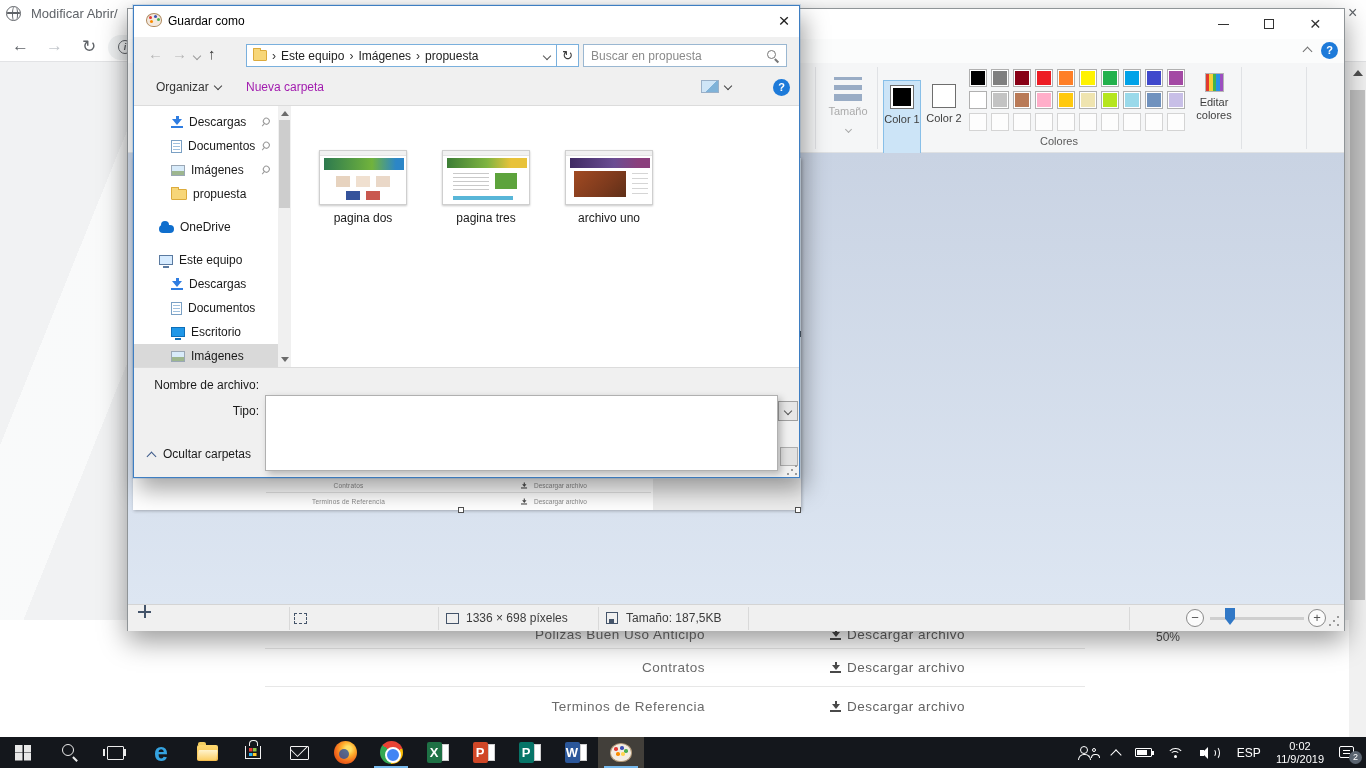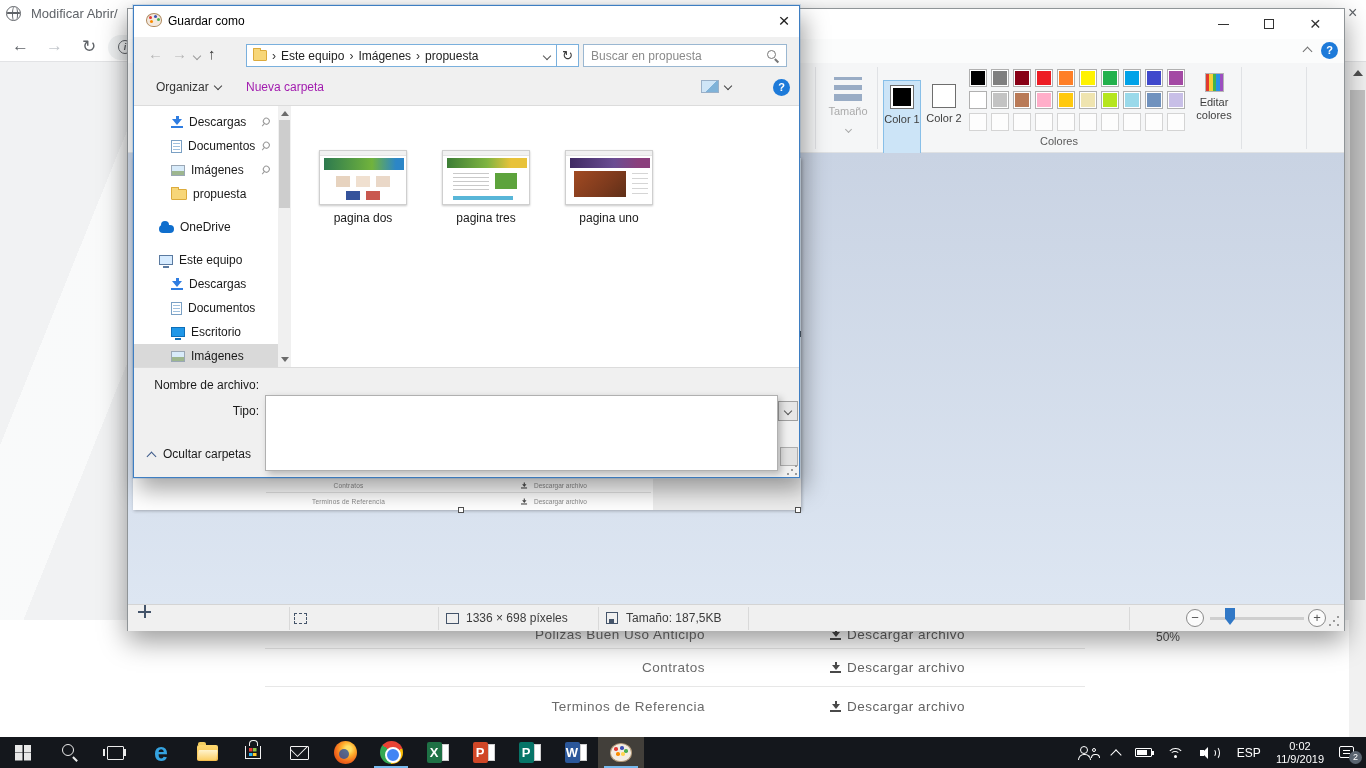--- a/index.html
+++ b/index.html
@@ -571,21 +571,21 @@
           <div class="file-item" style="left: 145px;">
             <div class="thumb t-webpage-green-doc">
               <div class="th-art"></div>
             </div>
             <div class="file-label">pagina tres</div>
           </div>
           <div class="file-item" style="left: 268px;">
             <div class="thumb t-webpage-purple-photo">
               <div class="th-art"></div>
             </div>
-            <div class="file-label">pagina uno</div>
+            <div class="file-label">archivo uno</div>
           </div>
         </div>
     </div>
     <div id="row-filename">
       <span class="fld-label">Nombre de archivo:</span>
     </div>
     <div id="row-type">
       <span class="fld-label">Tipo:</span>
       <div id="type-sliver">
           <i></i>

